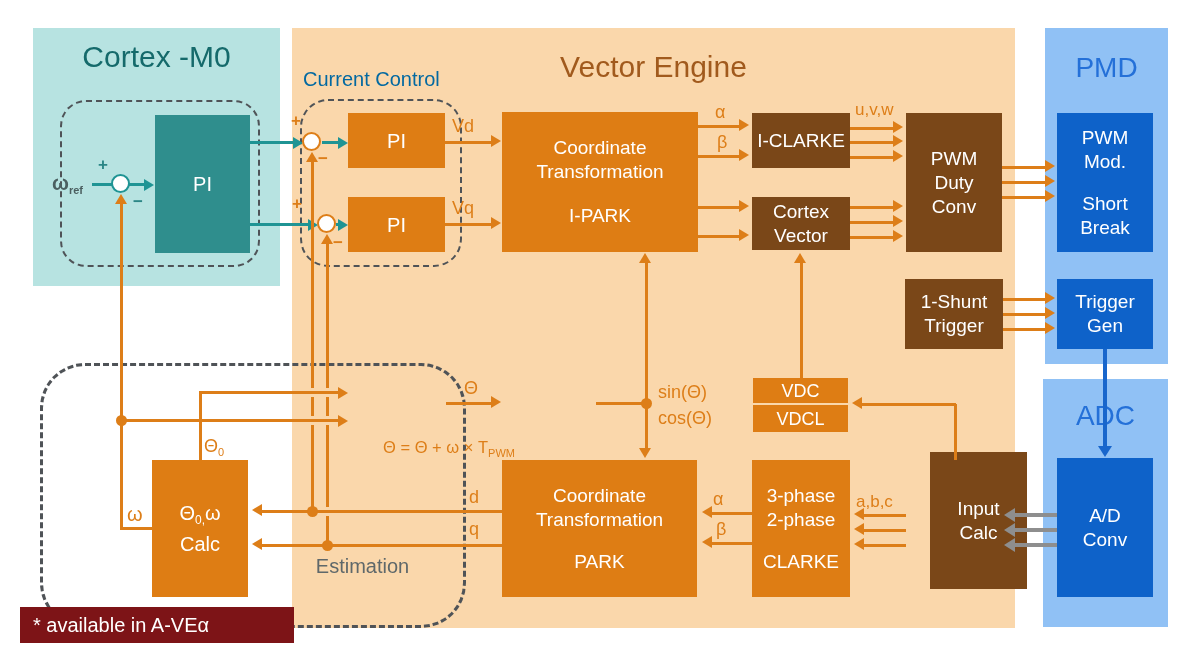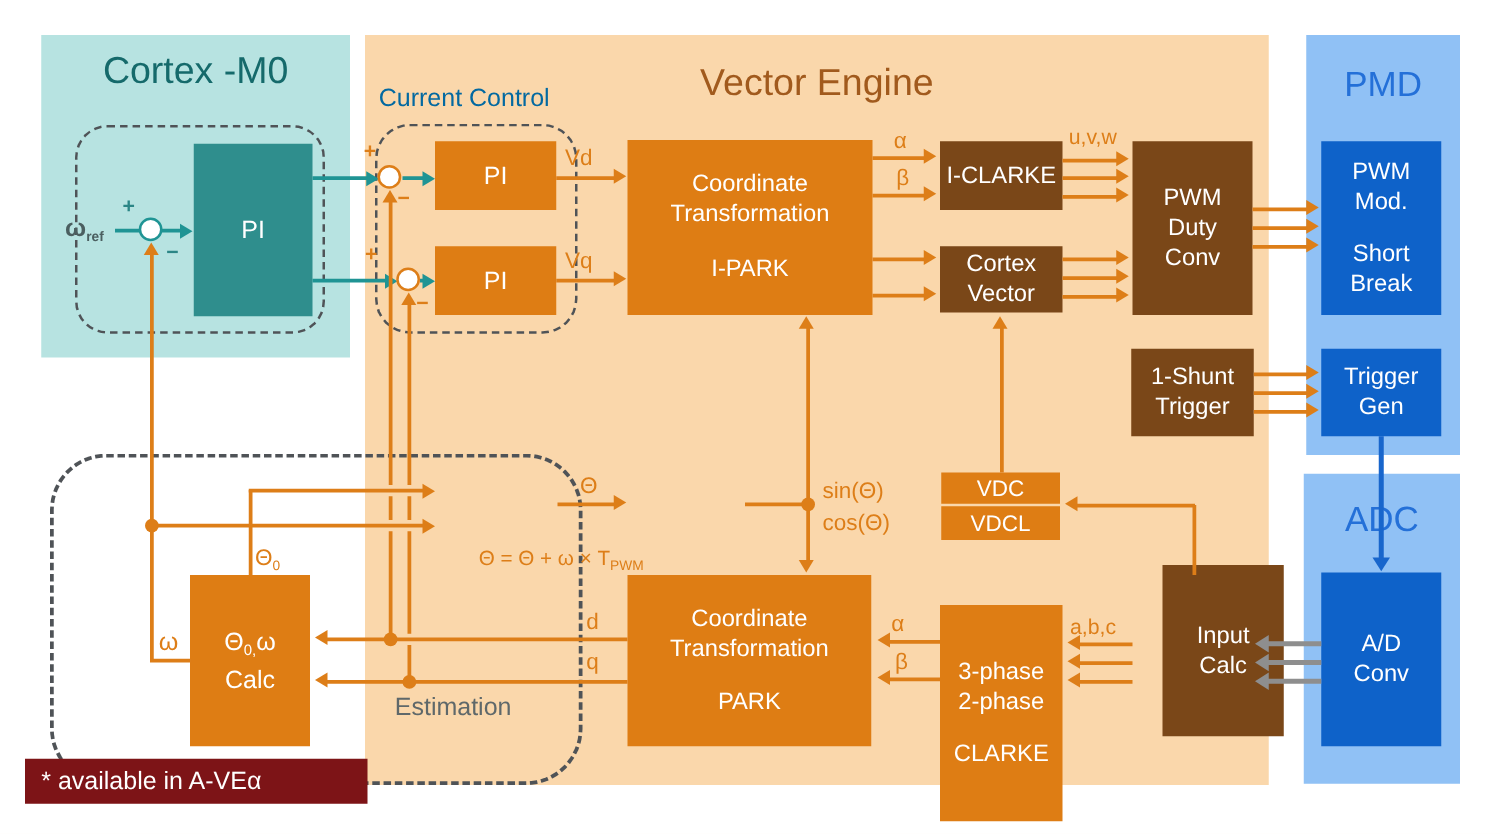--- a/index.html
+++ b/index.html
@@ -126,21 +126,21 @@
   <div class="block orange" style="left:753px;top:405px;width:95px;height:27px;font-size:18px;">
     <span>VDCL</span>
   </div>
 
   <div class="block orange" style="left:502px;top:460px;width:195px;height:137px;">
     <span>Coordinate</span>
     <span>Transformation</span>
     <span class="mt18">PARK</span>
   </div>
 
-  <div class="block orange" style="left:752px;top:460px;width:98px;height:173px;margin-top:24px;">
+  <div class="block orange" style="left:752px;top:460px;width:98px;height:137px;">
     <span>3-phase</span>
     <span>2-phase</span>
     <span class="mt18">CLARKE</span>
   </div>
 
   <div class="block brown" style="left:906px;top:452px;width:97px;height:137px;margin-left:24px;">
     <span>Input</span>
     <span>Calc</span>
   </div>
 

